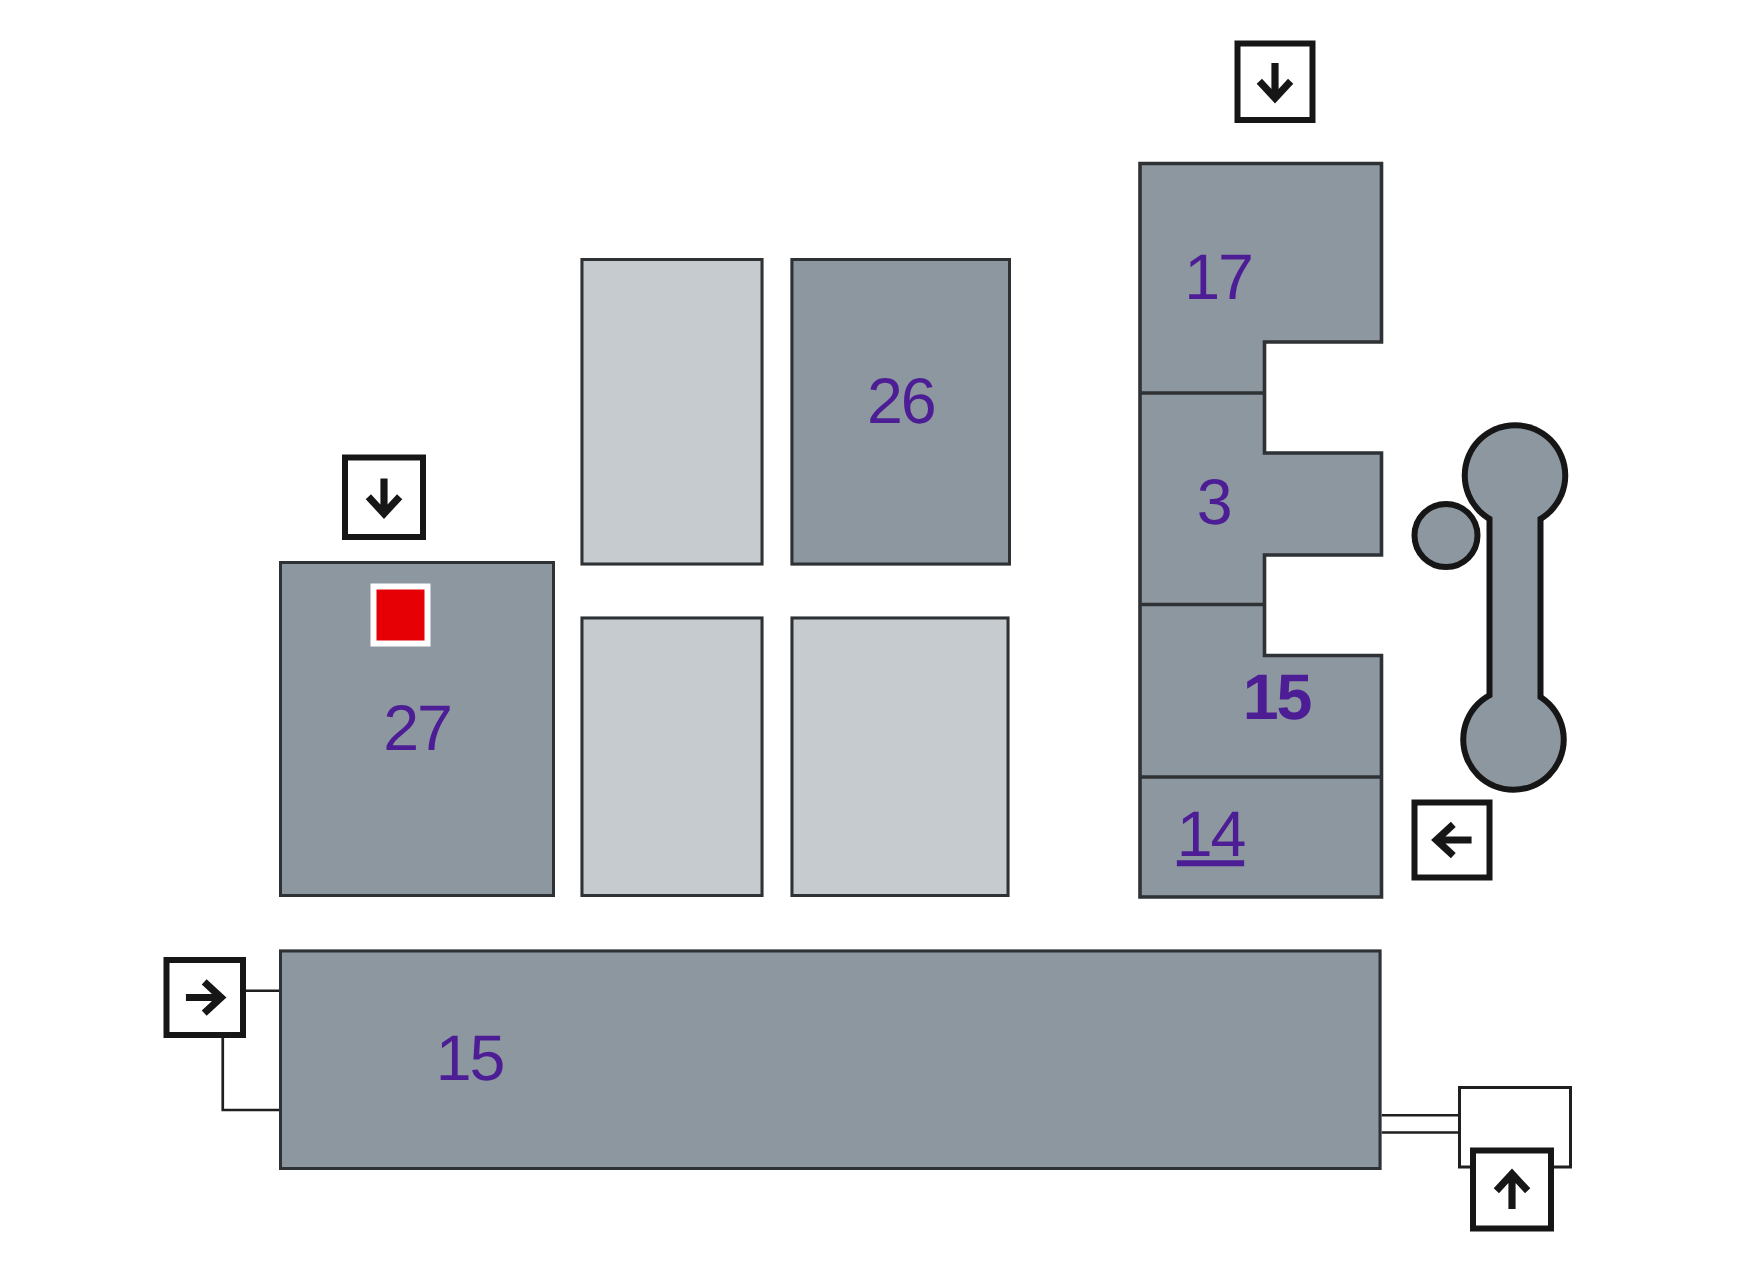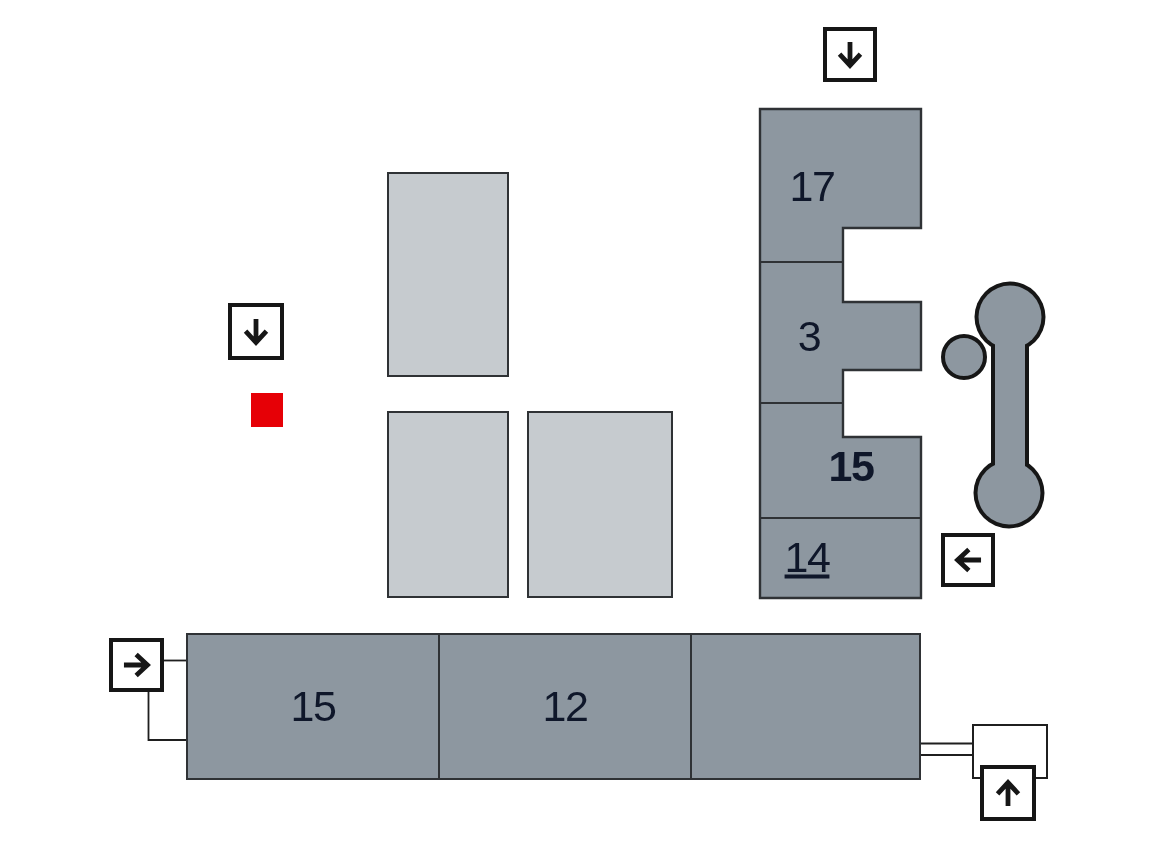--- a/index.html
+++ b/index.html
@@ -59,21 +59,21 @@
   }
   .hall-cell.c13 { width: 250px; }
   .hall-cell.c12 { width: 254px; border-left: 2px solid #2f3235; border-right: 2px solid #2f3235; }
   .hall-cell.c11 { width: 227px; }
 
   
   .hall-label {
     font-size: 43px;
     line-height: 1;
     letter-spacing: -1.5px;
-    color: #0f172a;
+    color: #4c1d95;
     user-select: none;
   }
   .float-label {
     position: absolute;
     transform: translate(-50%, -50%);
   }
   .lbl-17 { left: 812px; top: 186px; }
   .lbl-16 { left: 809px; top: 336px; }
   .lbl-15 { left: 851px; top: 466px; font-weight: bold; }
   .lbl-14 { left: 807px; top: 557px; text-decoration: underline; }
@@ -159,32 +159,35 @@
       <circle cx="1009" cy="493" r="31.5" fill="#8d97a0"></circle>
       <rect x="995" y="317" width="30" height="176" fill="#8d97a0"></rect>
     </g>
     <circle cx="964" cy="357" r="21" fill="#8d97a0" stroke="#161616" stroke-width="4"></circle>
   </svg>
 
   <div class="building-light light-1"></div>
   <div class="building-light light-2"></div>
   <div class="building-light light-3"></div>
 
-
+  <div class="hall hall-26">
+    <span class="hall-label">26</span>
+  </div>
+
+  <div class="hall hall-27">
+    <span class="hall-label">27</span>
+  </div>
   <div class="marker-frame">
     <div class="marker-red"></div>
   </div>
 
   <div class="hall-row">
     <div class="hall-cell c13">
       <span class="hall-label">15</span>
     </div>
-    <div class="hall-cell c12">
-      <span class="hall-label">12</span>
-    </div>
   </div>
 
   <span class="hall-label float-label lbl-17">17</span>
   <span class="hall-label float-label lbl-16">3</span>
   <span class="hall-label float-label lbl-15">15</span>
   <span class="hall-label float-label lbl-14">14</span>
 
   <div class="entry-box"></div>
 
   <div class="arrow-box ab-top">

